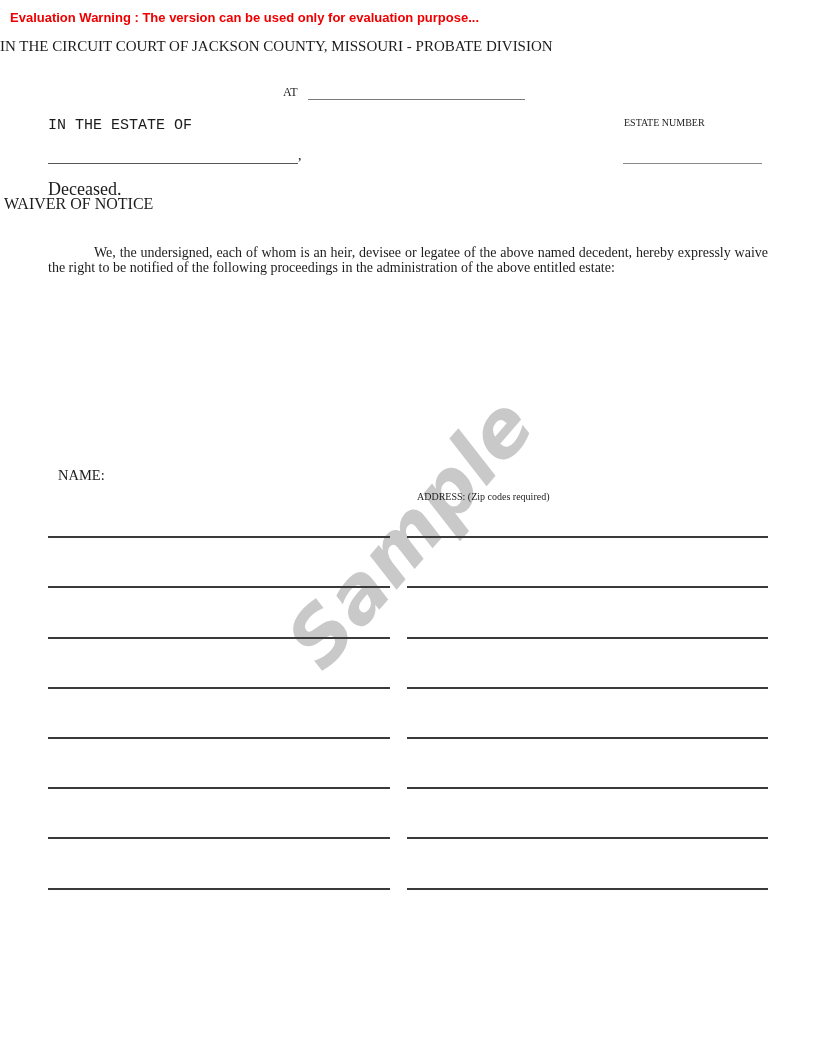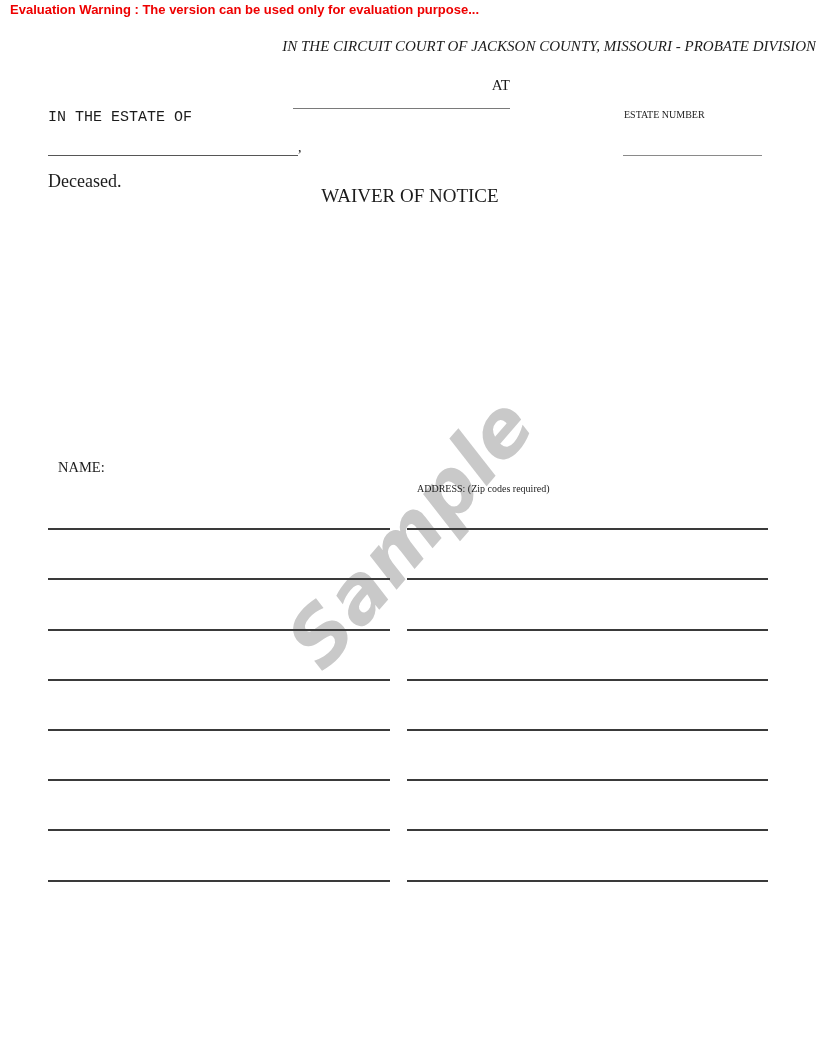--- a/index.html
+++ b/index.html
@@ -6,21 +6,21 @@
   .page {
     position: relative;
     width: 816px;
     height: 1056px;
     background: #ffffff;
     overflow: hidden;
     font-family: "Liberation Serif", serif;
     color: #1c1c1c;
   }
   .abs { position: absolute; }
-  .layer { z-index: 1; }
+  .layer { z-index: 1; margin-top: 8px; }
 
   .watermark {
     position: absolute;
     left: 410px;
     top: 533px;
     transform: translate(-50%, -50%) rotate(-49deg);
     font-family: "DejaVu Sans", sans-serif;
     font-weight: bold;
     font-style: italic;
     font-size: 78px;
@@ -33,33 +33,31 @@
   .warning {
     left: 10px; top: 2px;
     font-family: "Liberation Sans", sans-serif;
     font-weight: bold;
     font-size: 13px;
     color: #ee0000;
     white-space: nowrap;
   }
 
   .court-title {
-    left: 0; right: 0; top: 38px;
-    text-align: right;
+    left: 0; right: 0; top: 30px;
+    text-align: left;
     font-size: 15px;
     white-space: nowrap;
-    font-style: italic;
   }
 
   .at-row {
     left: 283px; top: 77px;
     display: flex;
     align-items: flex-end;
-    font-size: 15px;
-    flex-direction: column;
+    font-size: 12px;
   }
   .at-line {
     width: 217px;
     height: 14px;
     margin-left: 10px;
     border-bottom: 1.5px solid #7a7a7a;
   }
 
   .estate-left-label  { left: 48px;  top: 109px; font-size: 15px; font-family: Liberation Mono, monospace; }
   .estate-right-label { left: 624px; top: 109px; font-size: 10px; }
@@ -79,22 +77,22 @@
     left: 623px; top: 140px;
     width: 139px;
     height: 15px;
     border-bottom: 1.5px solid #8a8a8a;
   }
 
   .deceased-label { left: 48px; top: 171px; font-size: 18px; }
 
   .waiver-heading {
     left: 4px; right: 0; top: 188px;
-    text-align: center;
-    font-size: 19px;
+    text-align: left;
+    font-size: 16px;
     line-height: 15.5px;
   }
 
   .waiver-body {
     left: 48px; top: 237px;
     width: 720px;
     font-size: 14px;
     line-height: 15.4px;
     text-align: justify;
     text-indent: 46px;
@@ -141,20 +139,21 @@
     <span>,</span>
   </div>
   <div class="abs layer estate-number-line"></div>
 
   <div class="abs layer deceased-label">Deceased.</div>
 
   <div class="abs layer waiver-heading">
     <div>WAIVER OF NOTICE</div>
   </div>
 
+  <div class="abs layer waiver-body">We, the undersigned, each of whom is an heir, devisee or legatee of the above named decedent, hereby expressly waive the right to be notified of the following proceedings in the administration of the above entitled estate:</div>
 
   <div class="abs layer name-label">NAME:</div>
   <div class="abs layer address-label">ADDRESS: (Zip codes required)</div>
 
   <div class="abs layer signature-rows">
       <div class="sig-row">
         <span class="sig-line left"></span>
         <span class="sig-line right"></span>
       </div>
       <div class="sig-row">

